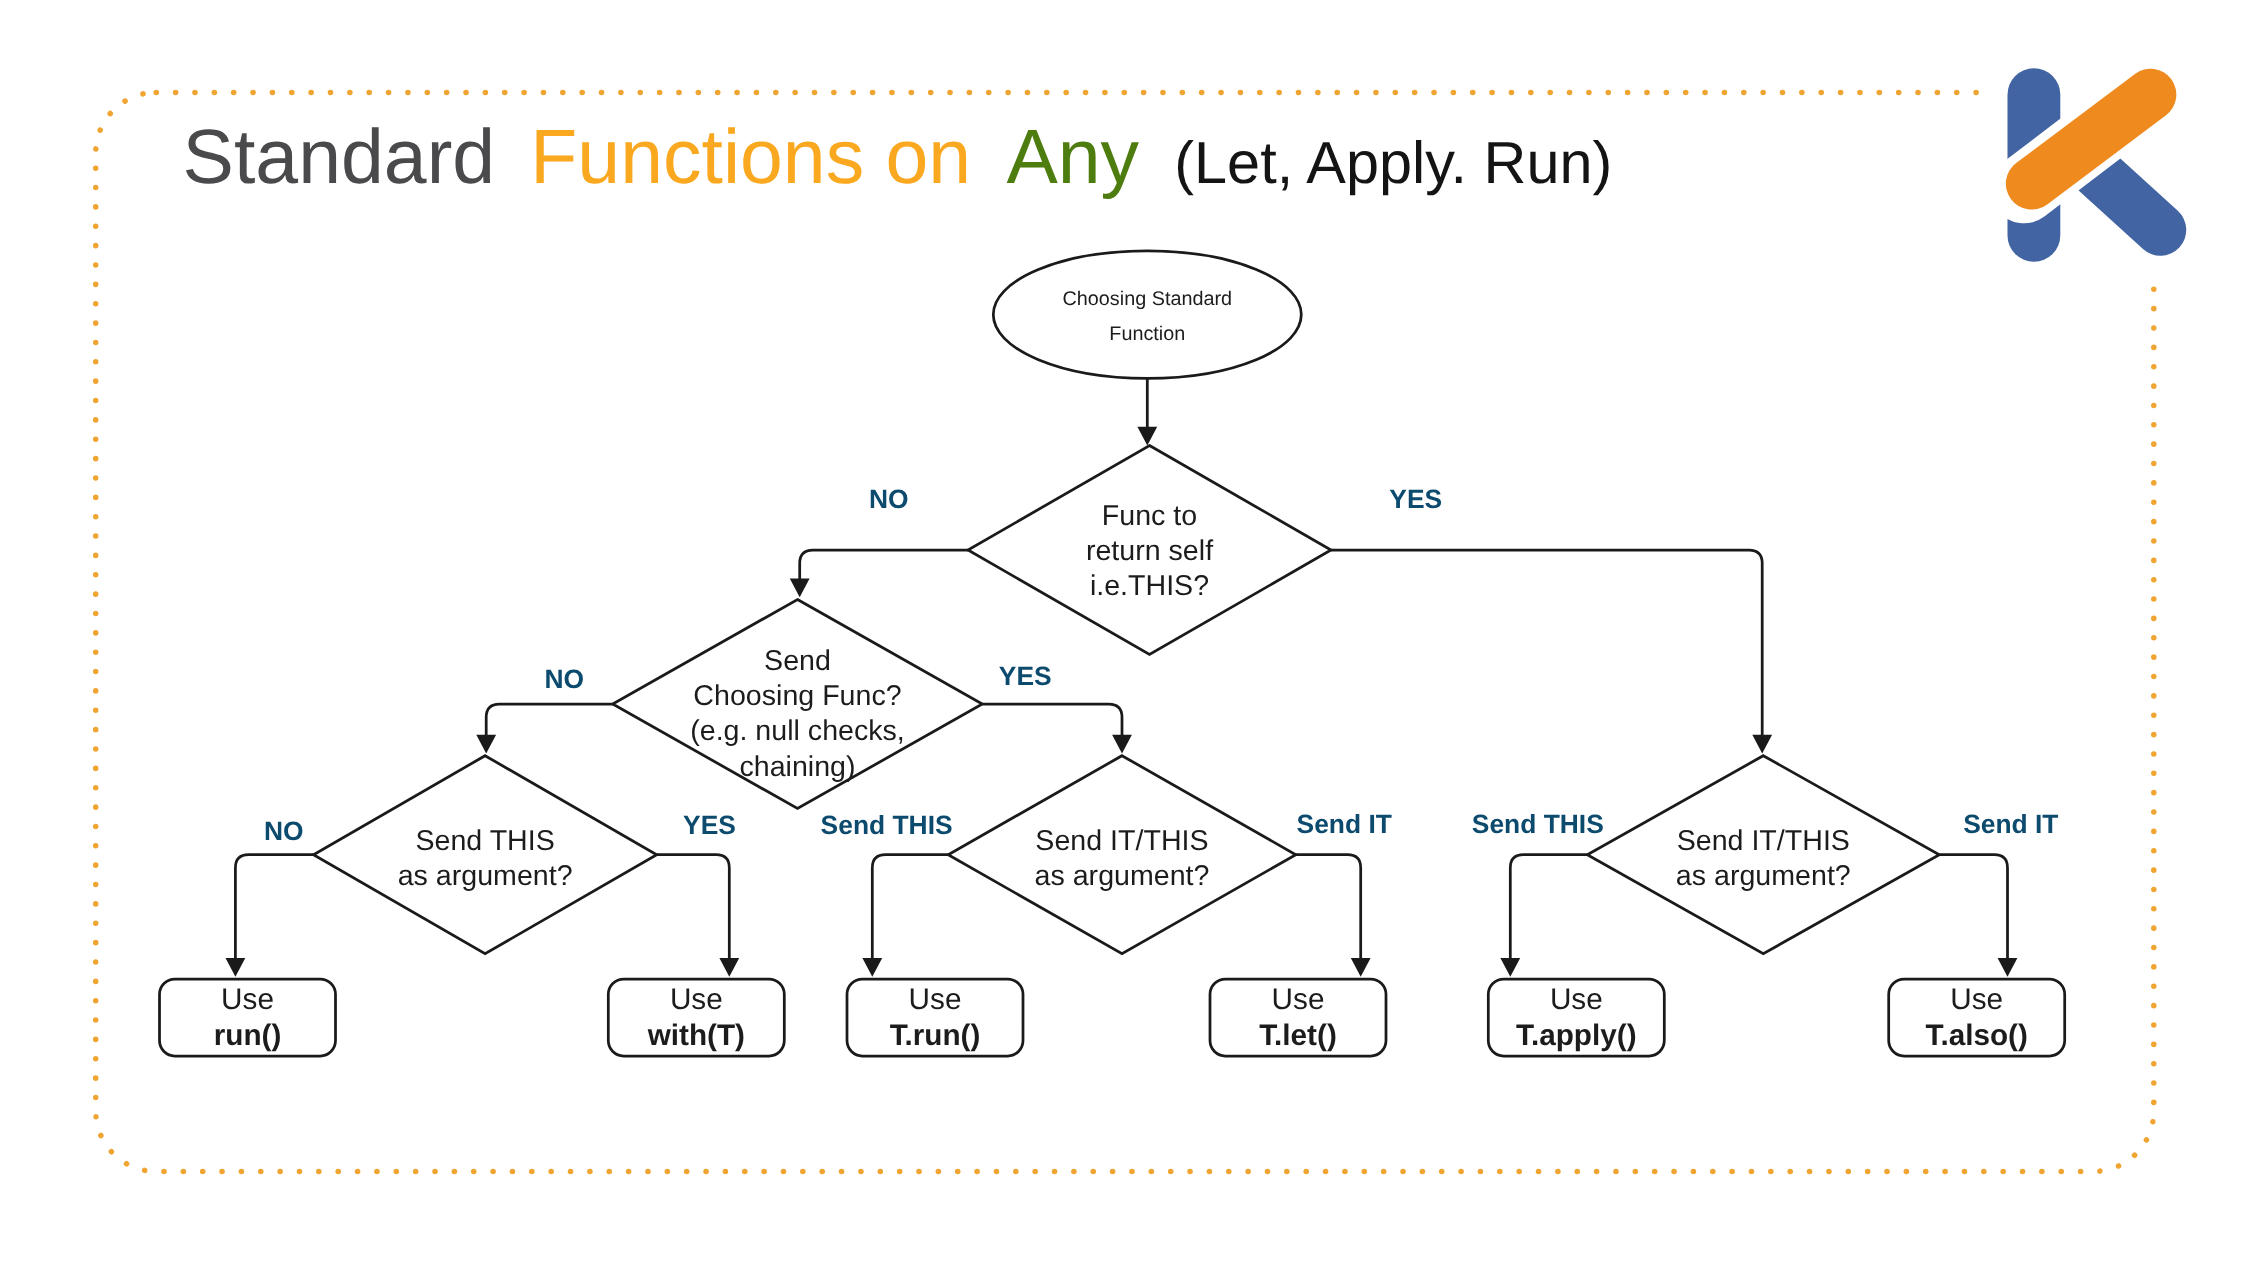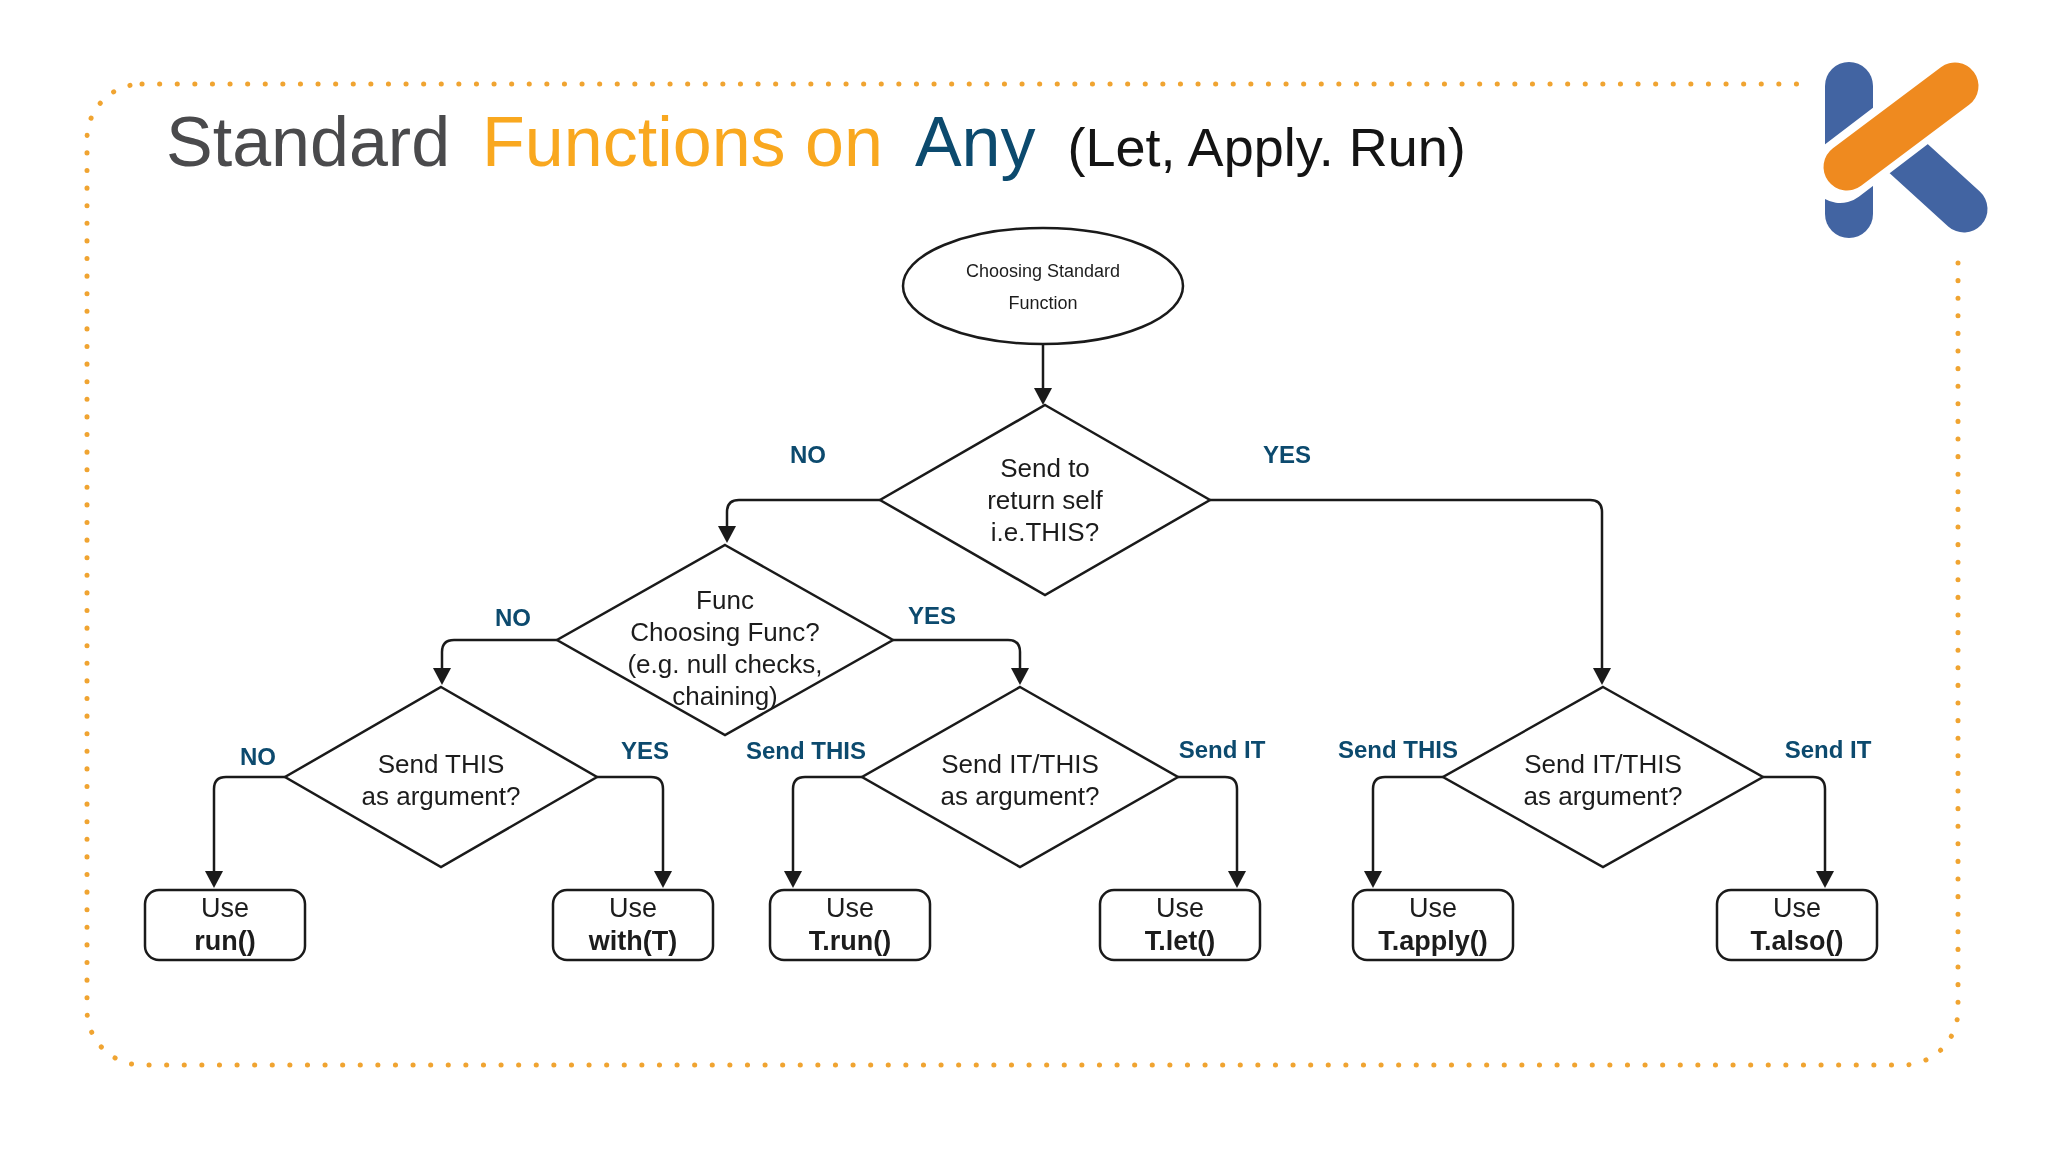--- a/index.html
+++ b/index.html
@@ -81,37 +81,37 @@
       <line x1="1849" y1="86" x2="1849" y2="214" stroke-width="48" stroke-linecap="round" stroke="#4264A2"></line>
       <line x1="1886" y1="138" x2="1964" y2="209" stroke-width="47" stroke-linecap="round" stroke="#4264A2"></line>
       <line x1="1840" y1="172" x2="1958" y2="82" stroke="#ffffff" stroke-width="62" stroke-linecap="round"></line>
       <line x1="1847" y1="167" x2="1955" y2="86" stroke-width="47" stroke-linecap="round" stroke="#EF8A1F"></line>
     </g>
   </svg>
 
   <div id="title">
     <span style="color: rgb(74, 74, 76);">Standard</span>
     <span style="color: rgb(249, 168, 31);">Functions on</span>
-    <span style="color: #0c4a6e;">Any</span>
+    <span style="color: #4d7c0f;">Any</span>
     <span class="small" style="color: rgb(20, 20, 20);">(Let, Apply. Run)</span>
   </div>
 
   <div class="lbl" style="left:1043px;top:287px;font-size:18px;">
     <div>Choosing Standard</div>
     <div>Function</div>
   </div>
 
   <div class="lbl" style="left:1045px;top:500px;">
-    <div>Send to</div>
+    <div>Func to</div>
     <div>return self</div>
     <div>i.e.THIS?</div>
   </div>
 
   <div class="lbl" style="left:725px;top:648px;">
-    <div>Func</div>
+    <div>Send</div>
     <div>Choosing Func?</div>
     <div>(e.g. null checks,</div>
     <div>chaining)</div>
   </div>
 
   <div class="lbl" style="left:441px;top:780px;">
     <div>Send THIS</div>
     <div>as argument?</div>
   </div>
 

